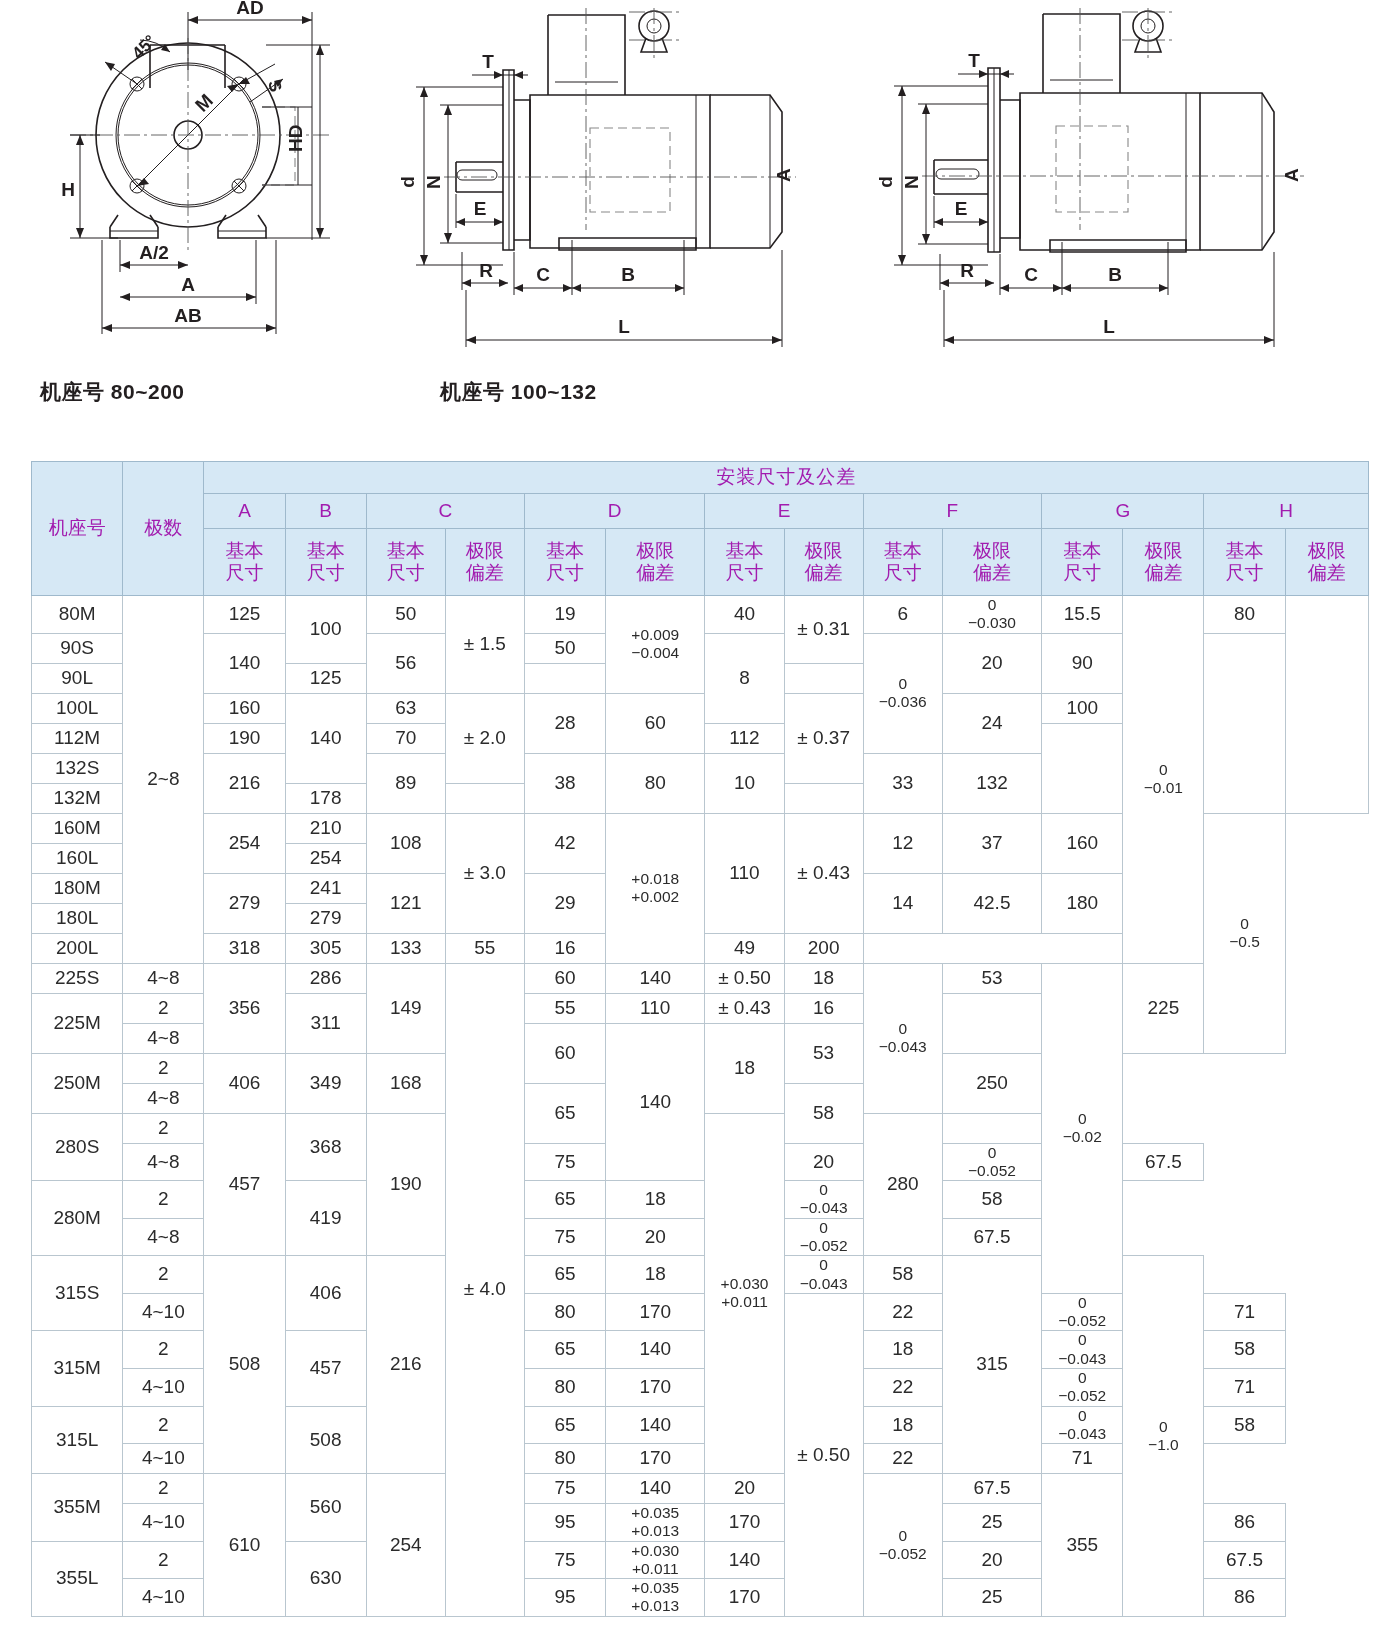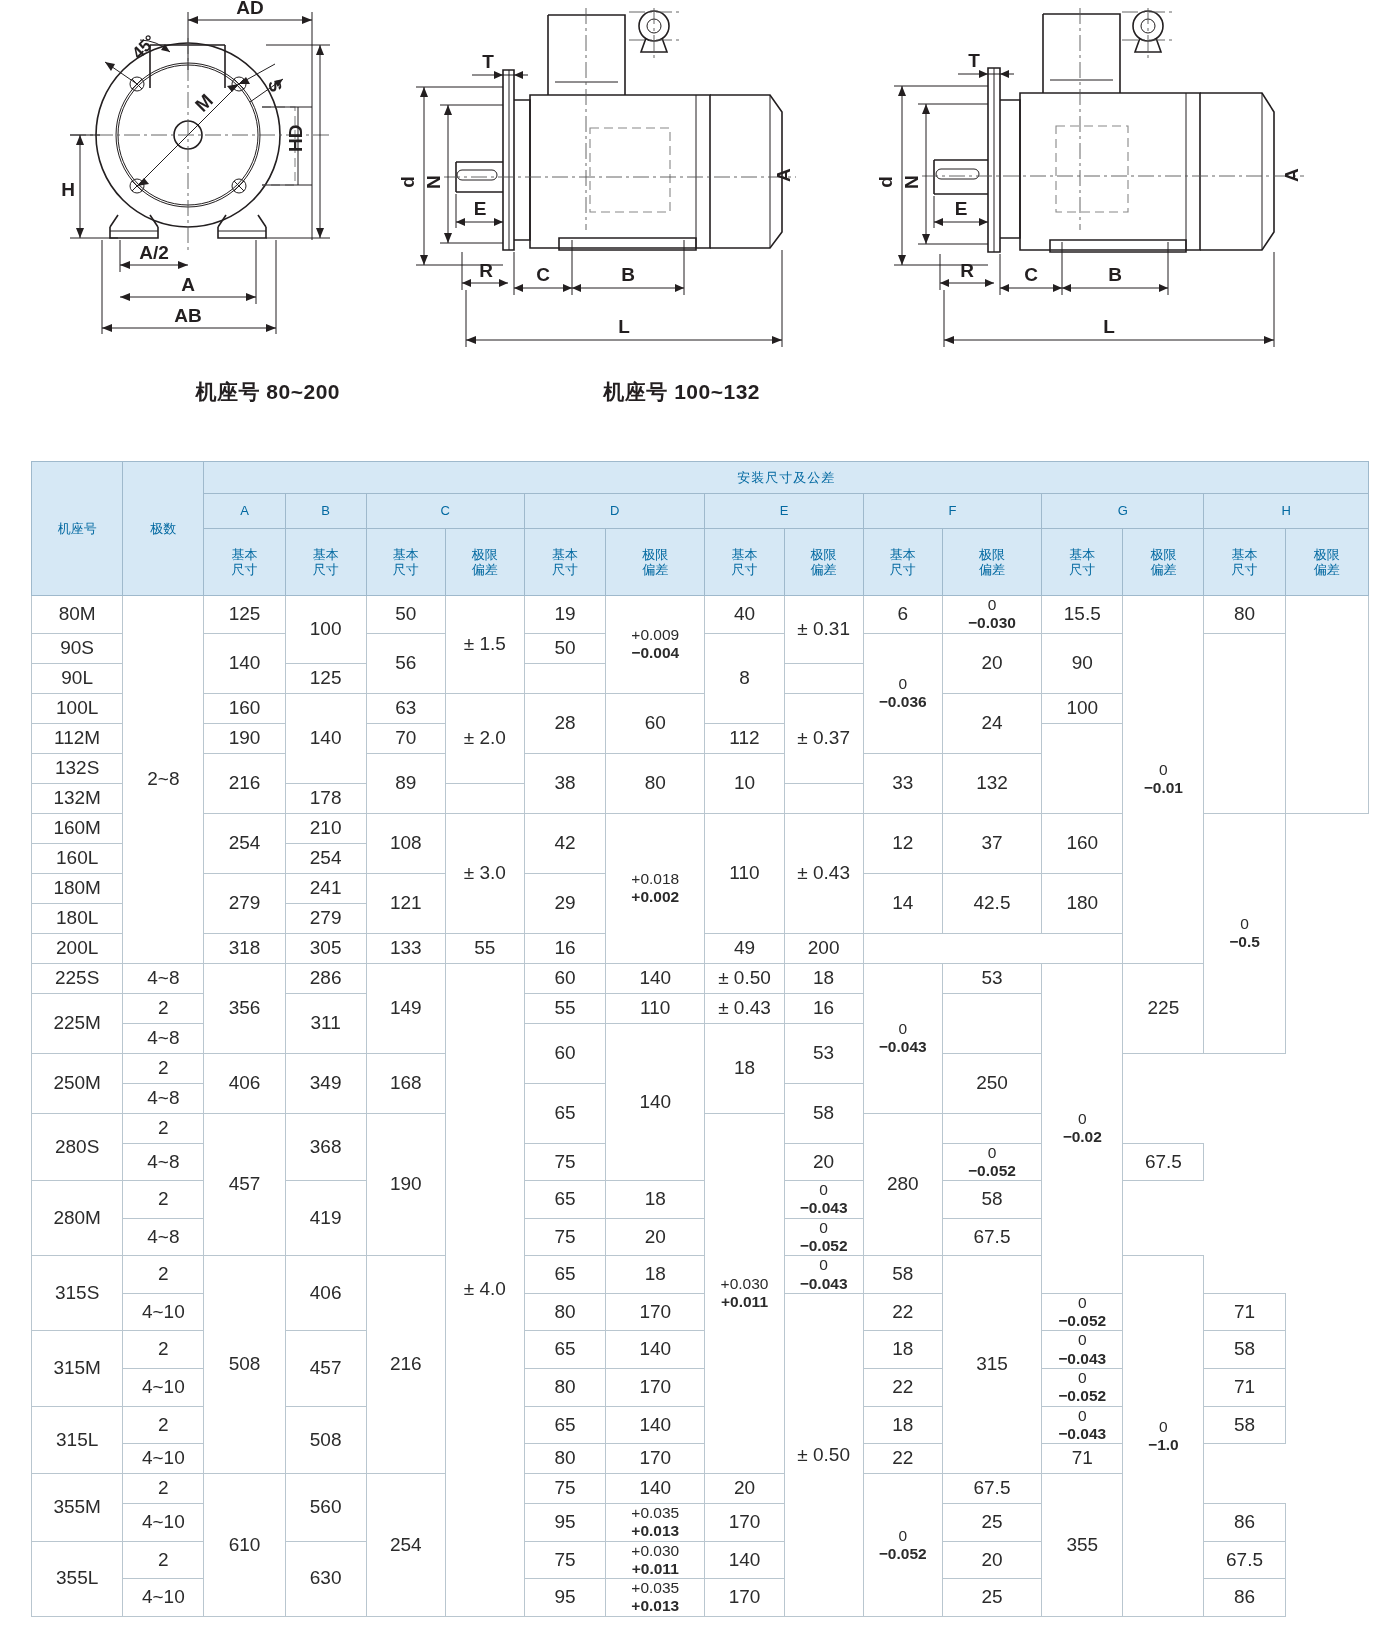--- a/index.html
+++ b/index.html
@@ -22,21 +22,21 @@
     width: 1399px;
     height: 420px;
     font-weight: bold;
   }
   .figure {
     position: absolute;
     top: 0;
   }
   .fig-caption {
     position: absolute;
-    text-align: right;
+    text-align: left;
     font-size: 21px;
     letter-spacing: 0.5px;
     color: #231f20;
     white-space: nowrap;
   }
 
   
   #table-wrap {
     position: absolute;
     left: 31px;
@@ -53,35 +53,35 @@
     border: 1px solid #b9c6cf;
     text-align: center;
     vertical-align: middle;
     padding: 0;
     line-height: 1.18;
     color: #2b2b2b;
     font-weight: normal;
   }
   table.spec thead th {
     background: #d6e8f5;
-    font-size: 13px;
-    color: #0369a1;
+    font-size: 19px;
+    color: #a21caf;
     border-color: #9fb9cc;
   }
   thead .grp-title { height: 31px; font-size: 19px; letter-spacing: 1px; }
   thead .letter { height: 34px; font-size: 22px; }
   thead .sub { height: 66px; font-size: 18px; margin-top: 32px; }
   thead .sub .l2 { display: block; }
   thead .stub { font-size: 19px; margin-left: 8px; }
 
   tbody td { background: #ffffff; font-size: 19px; }
   tbody tr { height: 30px; }
   .tol { font-size: 15.5px; line-height: 1.12; white-space: nowrap; }
   .tol .up { display: block; }
-  .tol .lo { display: block; font-weight: bold; }
+  .tol .lo { display: block; }
 
   svg { display: block; }
   svg text { font-family: "Liberation Sans", "DejaVu Sans", sans-serif; fill: #231f20; }
   .dimline { stroke: #231f20; stroke-width: 1; fill: none; }
   .obj { stroke: #231f20; stroke-width: 1.6; fill: none; }
   .thin { stroke: #231f20; stroke-width: 1; fill: none; }
   .center { stroke: #555; stroke-width: 0.9; fill: none; stroke-dasharray: 16 4 3 4; }
   .hidden-l { stroke: #888; stroke-width: 1.1; fill: none; stroke-dasharray: 9 5; }
 </style>
 </head>

